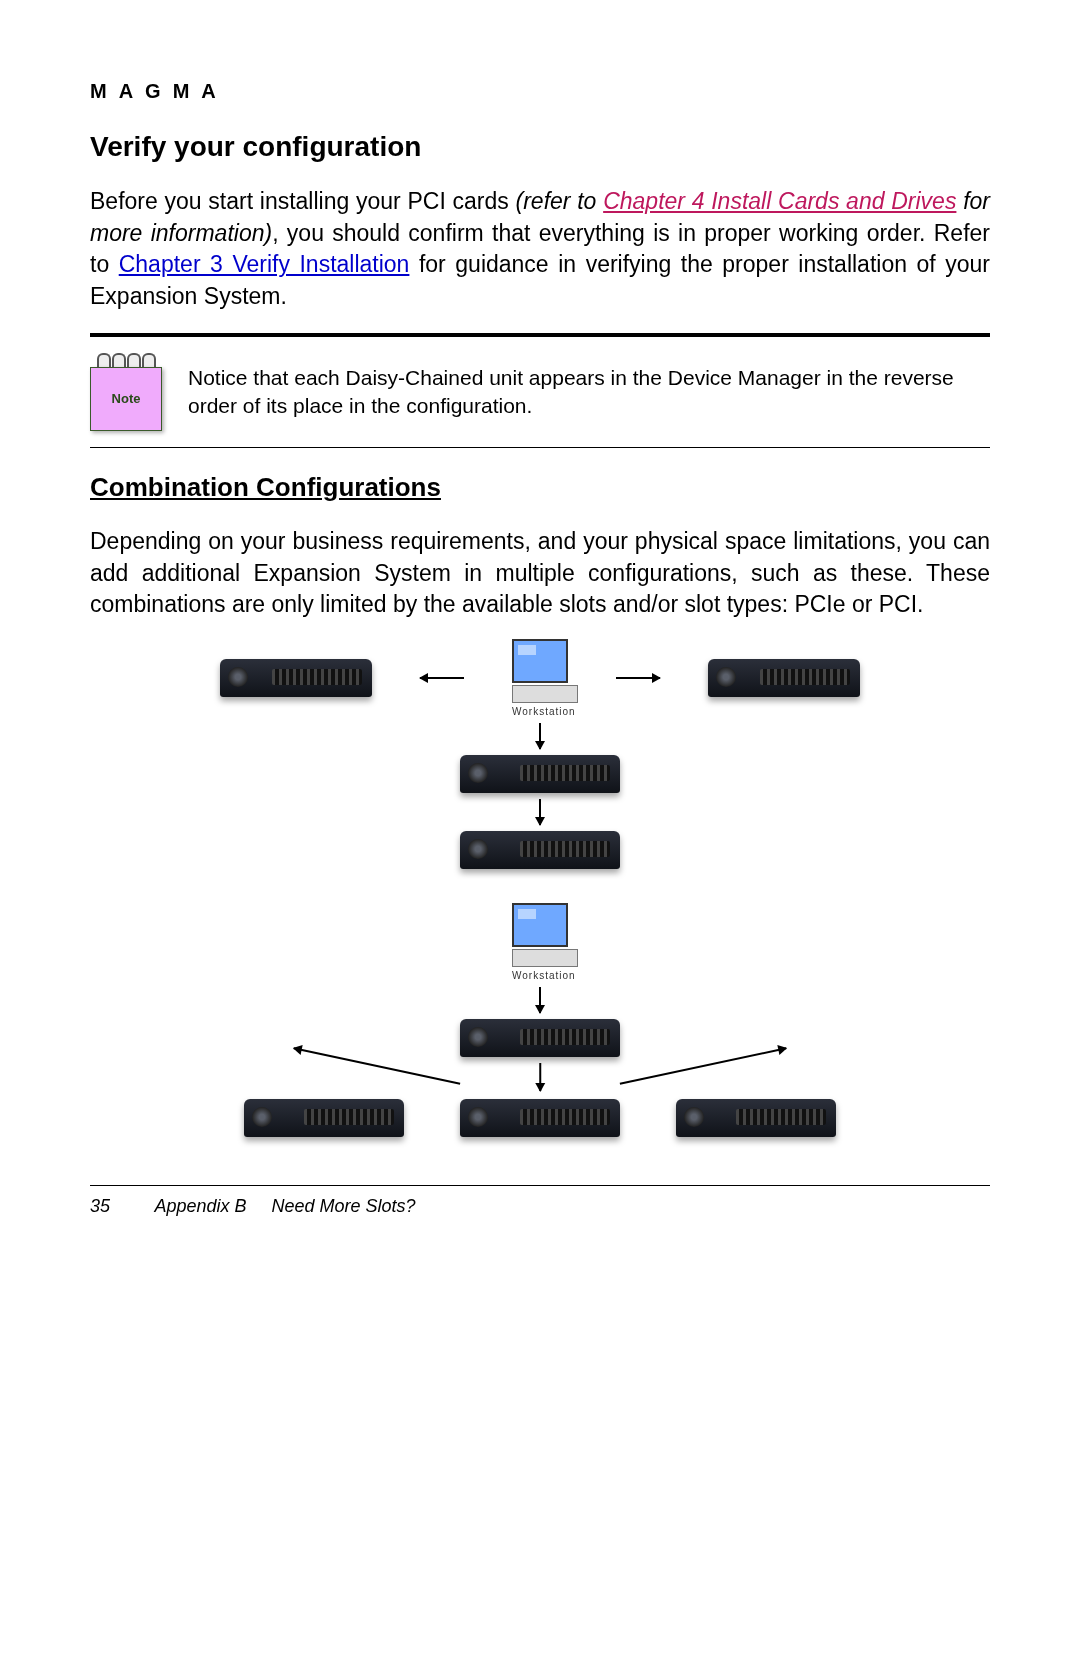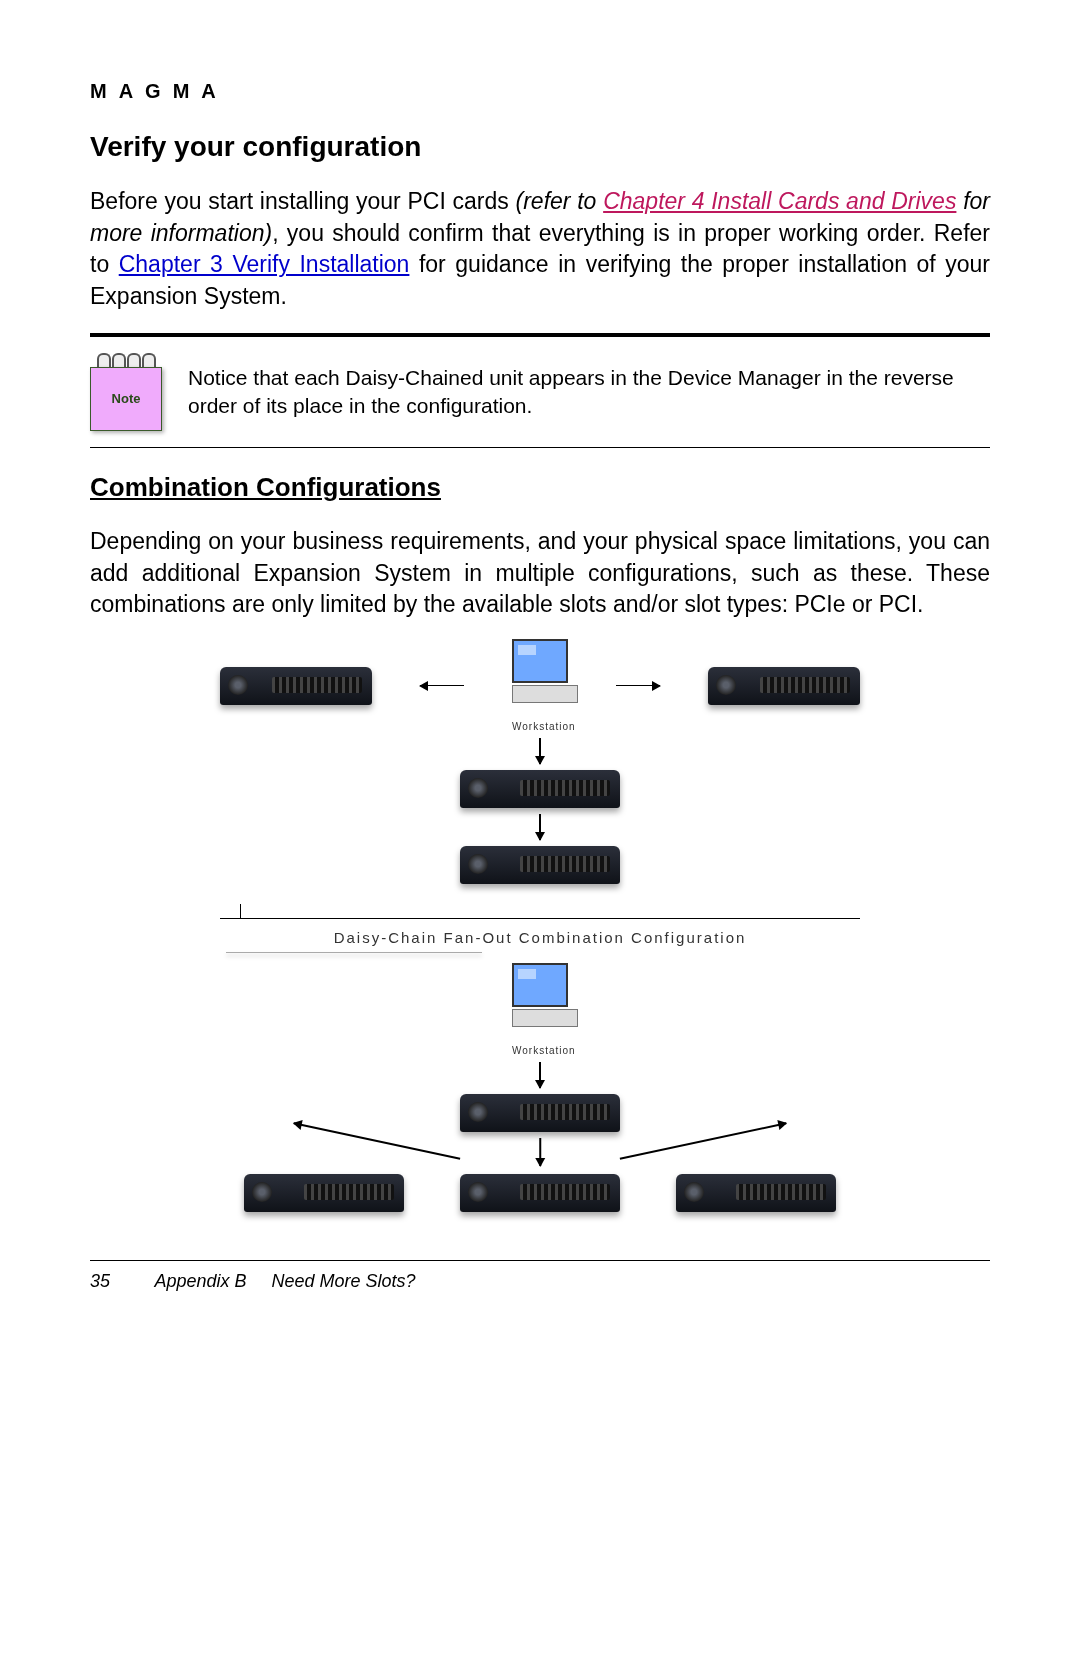--- a/index.html
+++ b/index.html
@@ -185,21 +185,21 @@
   .monitor .base {
     width: 64px; height: 16px;
     background: #ddd;
     border: 1px solid #777;
     margin: 2px auto 0 auto;
   }
   .monitor .label {
     font-size: 10px;
     letter-spacing: 1px;
     color: #333;
-    margin-top: 18px;
+    margin-top: 3px;
     white-space: nowrap;
   }
   .arrow {
     position: relative;
     background: #000;
   }
   .arrow.h { height: 1.5px; width: 46px; }
   .arrow.v { width: 1.5px; height: 26px; margin: 0 auto; }
   .arrow .head-r, .arrow .head-l, .arrow .head-d {
     position: absolute;
@@ -347,26 +347,20 @@
             <div class="head-d"></div>
           </div>
         </div>
       <div class="row">
           <div class="chassis"></div>
         </div>
     </div>
   </div>
 
   <div class="diagram-wrap" style="margin-top:34px;">
-    <div class="diag-title-box">
-      <div class="tick"></div>
-      <div class="bar"></div>
-      <div class="title">Daisy-Chain Fan-Out Combination Configuration</div>
-      <div class="under"></div>
-    </div>
     <div class="diagram">
       <div class="row">
         <div class="monitor">
           <div class="screen"></div>
           <div class="base"></div>
           <div class="label">Workstation</div>
         </div>
       </div>
       <div class="row">
           <div class="arrow v">

